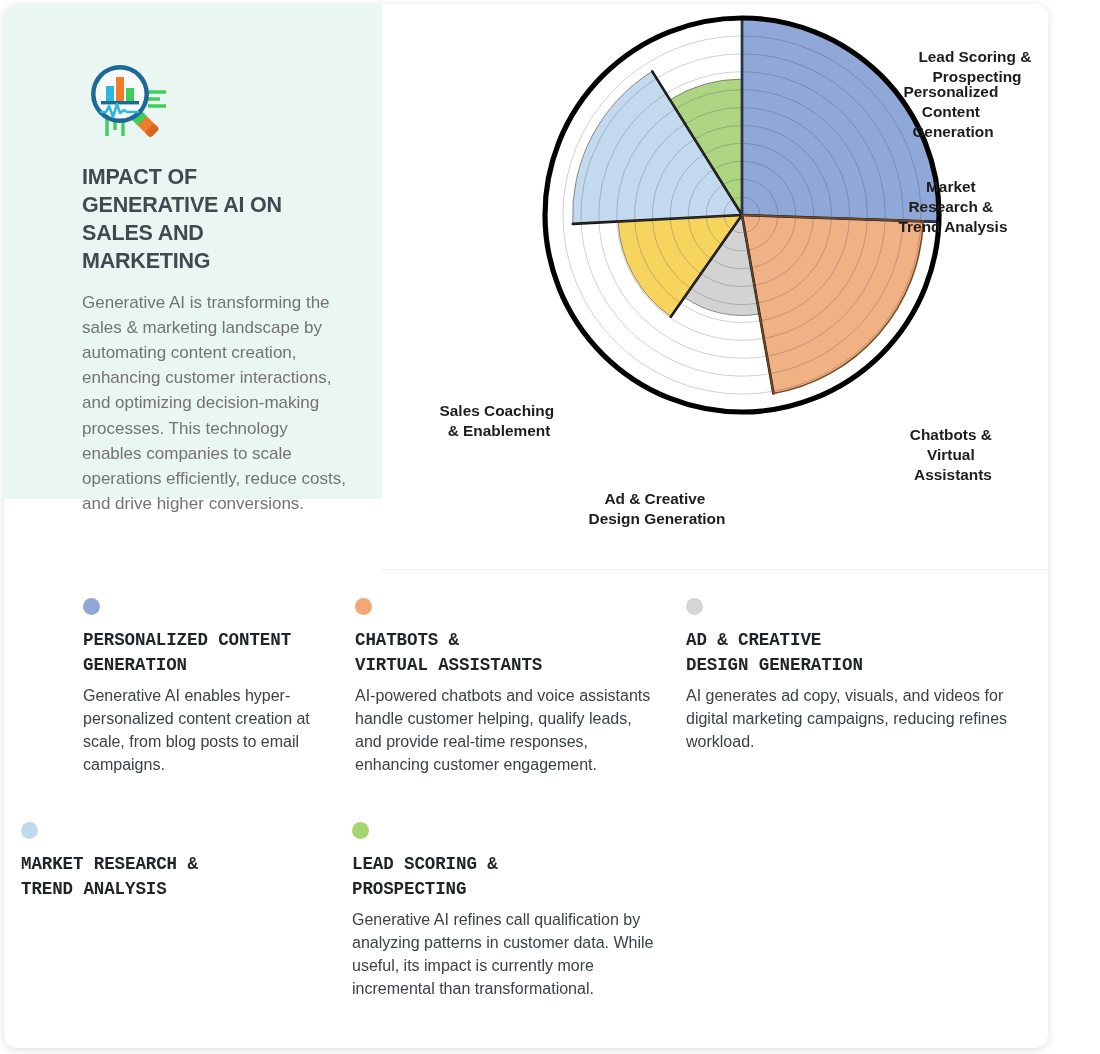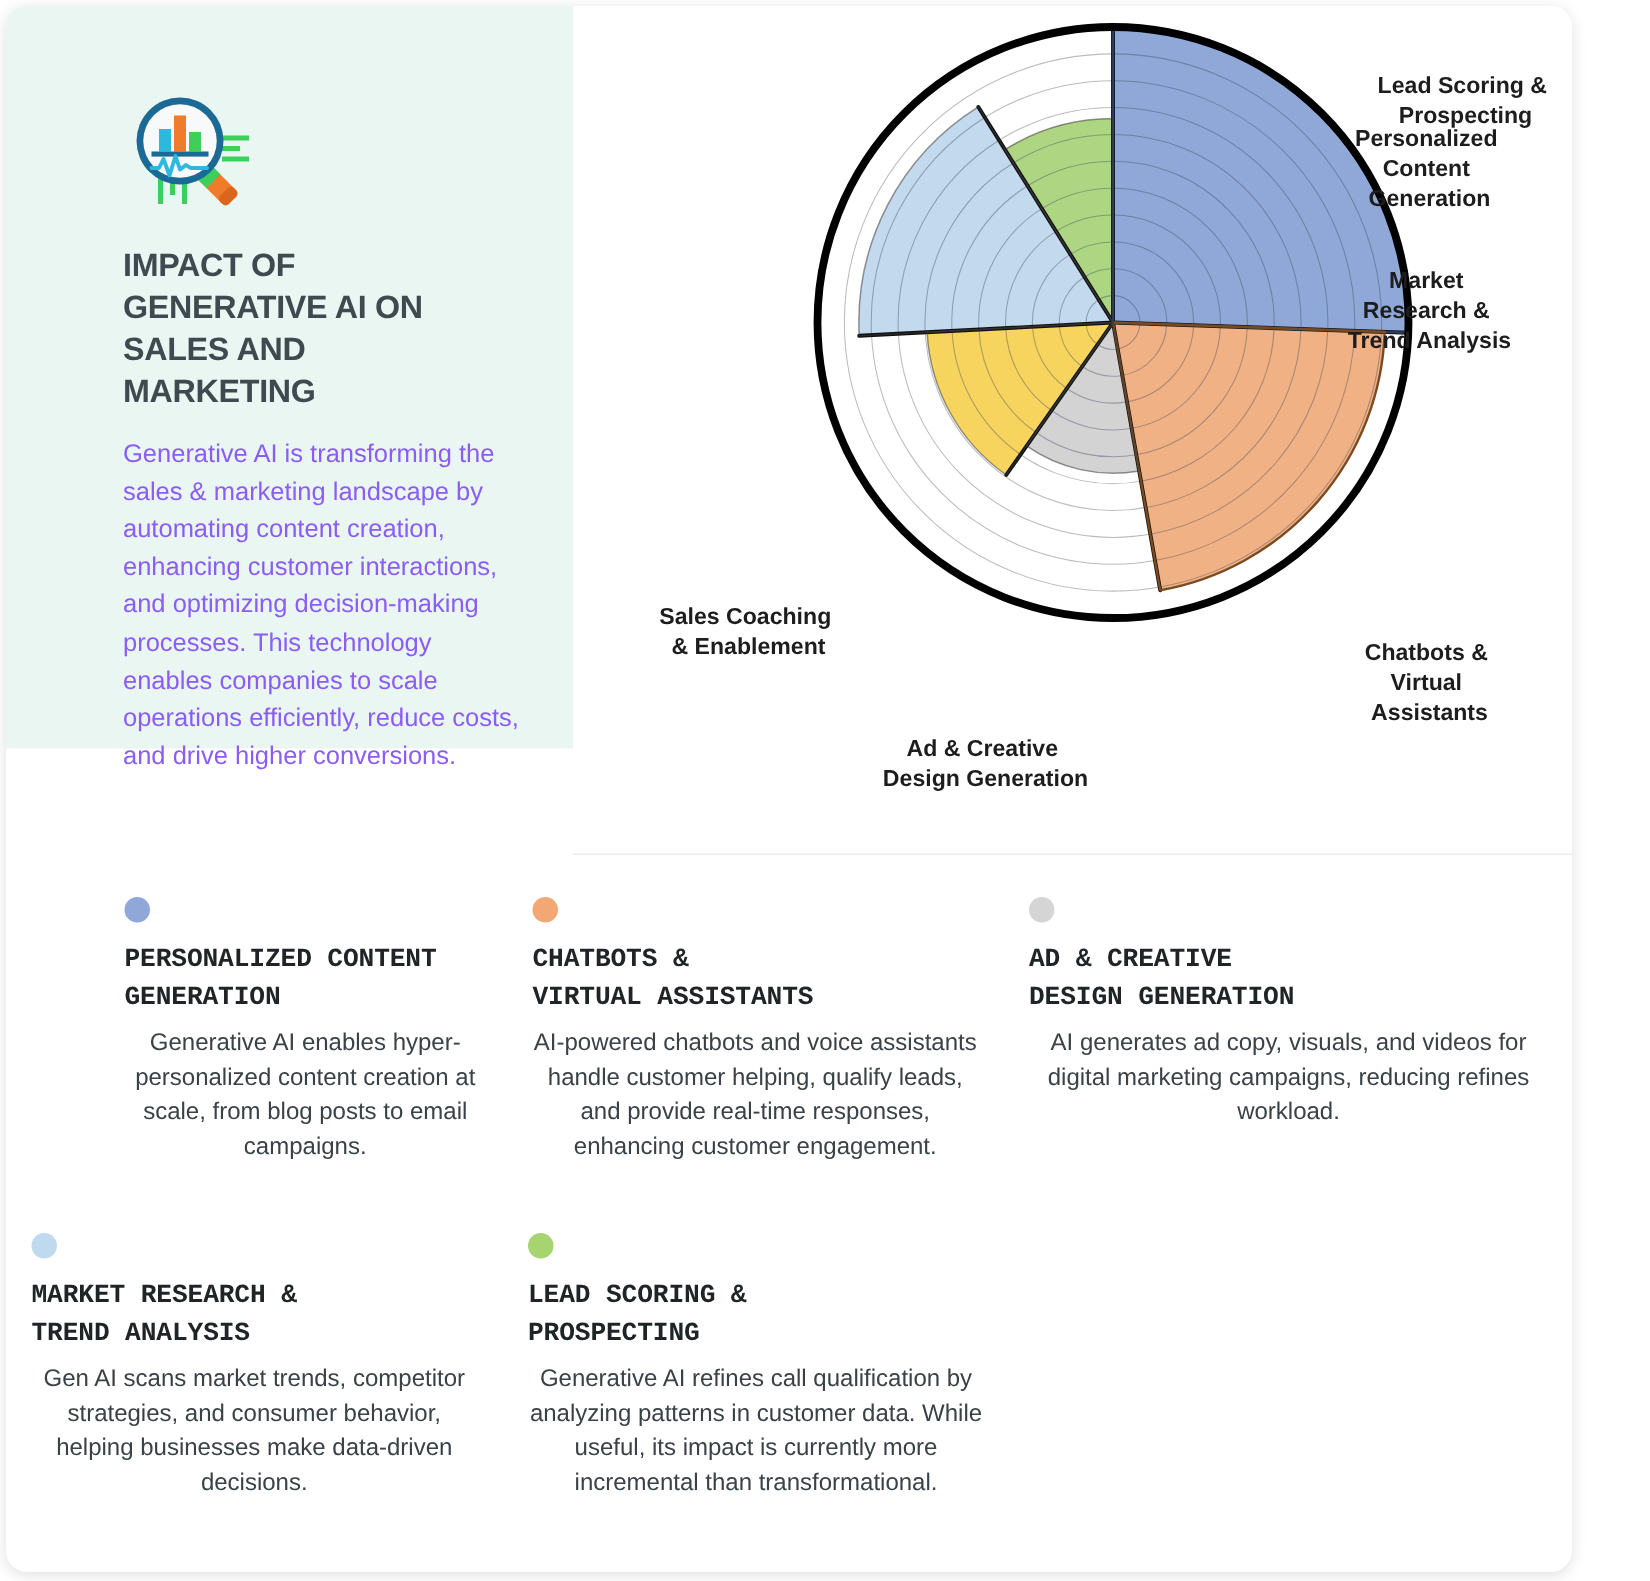--- a/index.html
+++ b/index.html
@@ -61,21 +61,21 @@
     line-height: 1.3;
     letter-spacing: -0.2px;
     color: #3e4a4f;
     margin: 0 0 14px 0;
     width: 250px;
   }
   .panel-body {
     font-family: "Liberation Sans", sans-serif;
     font-size: 17px;
     line-height: 1.48;
-    color: #8b5cf6;
+    color: #737373;
     margin: 0;
     width: 268px;
   }
 
   
   .chart-area {
     position: absolute;
     left: 378px;
     top: 0;
     width: 666px;
@@ -132,21 +132,20 @@
     color: #1f2426;
     margin: 0 0 6px 0;
     white-space: pre-line;
   }
   .li-desc {
     font-family: "Liberation Sans", sans-serif;
     font-size: 16px;
     line-height: 1.45;
     color: #3a4246;
     margin: 0;
-    text-align: center;
   }
 </style>
 </head>
 <body>
 
 <div id="page">
   <div class="card">
 
     <div class="top-band">
 
@@ -334,21 +333,20 @@
         <h3 class="li-title">AD &amp; CREATIVE
 DESIGN GENERATION</h3>
         <p class="li-desc">AI generates ad copy, visuals, and videos for digital marketing campaigns, reducing refines workload.</p>
       </div>
 
 
       <div class="legend-item li-pad-2">
         <span class="dot" style="background:#bfd9ee"></span>
         <h3 class="li-title">MARKET RESEARCH &amp;
  TREND ANALYSIS</h3>
-        <p class="li-desc">Gen AI scans market trends, competitor strategies, and consumer behavior, helping businesses make data-driven decisions.</p>
       </div>
 
       <div class="legend-item li-pad-3">
         <span class="dot" style="background:#a5d471"></span>
         <h3 class="li-title">LEAD SCORING &amp;
 PROSPECTING</h3>
         <p class="li-desc">Generative AI refines call qualification by analyzing patterns in customer data. While useful, its impact is currently more incremental than transformational.</p>
       </div>
 
     </div>

